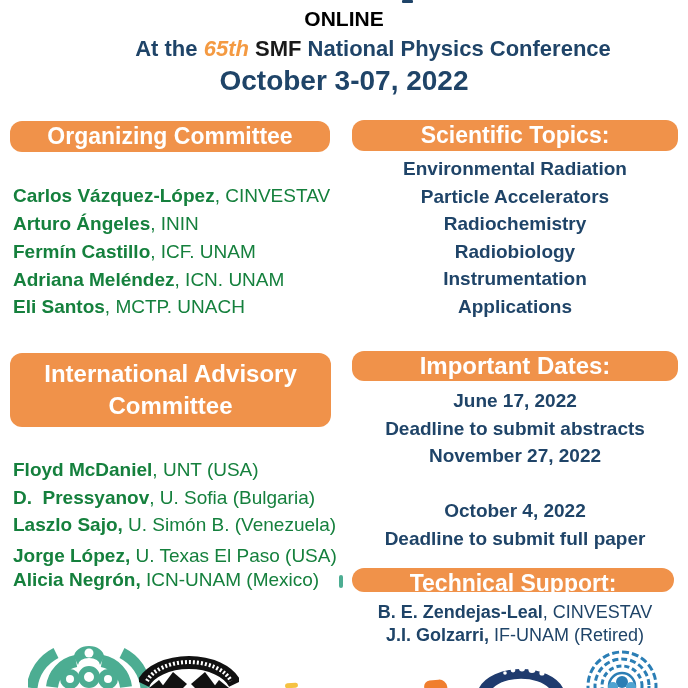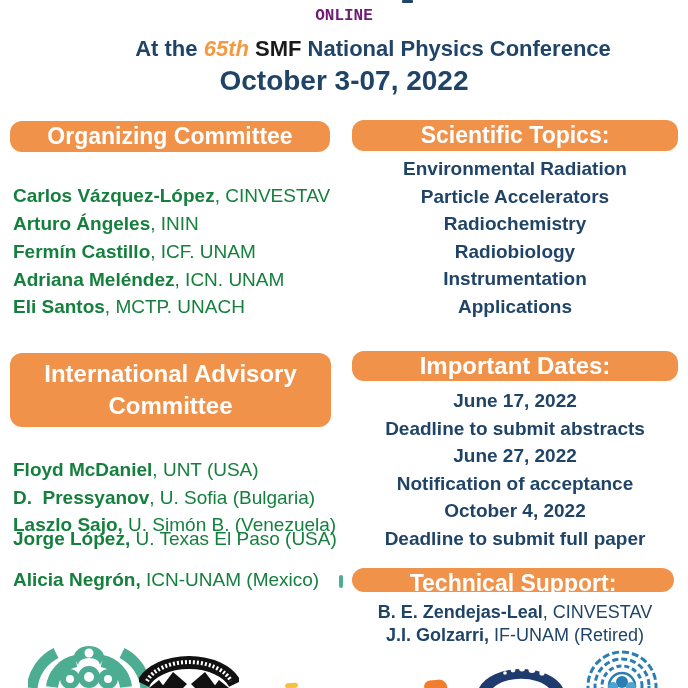--- a/index.html
+++ b/index.html
@@ -1,21 +1,21 @@
 <!DOCTYPE html>
 <html><head>
 <meta charset="utf-8">
 <style>
   html,body{margin:0;padding:0;}
   body{font-family:"Liberation Sans",sans-serif;background:#fff;}
   #poster{position:relative;width:688px;height:688px;background:#ffffff;overflow:hidden;}
   .center-line{position:absolute;left:0;width:688px;text-align:center;white-space:pre;}
   .seg{white-space:pre;}
 
-  .h-online{top:7px;font-size:16px;font-weight:bold;color:#701a75;font-family:Liberation Mono, monospace;}
+  .h-online{top:7px;font-size:21px;font-weight:bold;color:#000000;}
   .h-line2{top:36px;font-size:22px;font-weight:bold;color:#1F4468;padding-left:29px;}
   .h-65th{color:#F49A42;font-style:italic;}
   .h-smf{color:#1A1A1A;}
   .h-date{top:65px;font-size:28px;font-weight:bold;color:#1F4468;}
 
   .pill{position:absolute;background:#F0924A;border-radius:12px;color:#ffffff;
         font-weight:bold;text-align:center;}
   .pill-org{left:10px;top:121px;width:320px;height:31px;font-size:23px;line-height:31px;}
   .pill-sci{left:352px;top:120px;width:326px;height:31px;font-size:23px;line-height:31px;}
   .pill-iac{left:10px;top:353px;width:321px;height:74px;font-size:24px;line-height:32px;padding-top:5px;box-sizing:border-box;}
@@ -65,28 +65,27 @@
   <div class="rline" style="top:268px">Instrumentation</div>
   <div class="rline" style="top:296px">Applications</div>
 
   <div class="pill pill-iac">
     <div>International Advisory</div>
     <div>Committee</div>
   </div>
   <div class="member" style="top:459px"><span class="b">Floyd McDaniel</span><span class="r">, UNT (USA)</span></div>
   <div class="member" style="top:487px"><span class="b">D.  Pressyanov</span><span class="r">, U. Sofia (Bulgaria)</span></div>
   <div class="member" style="top:514px"><span class="b">Laszlo Sajo,</span><span class="r"> U. Simón B. (Venezuela)</span></div>
-  <div class="member" style="top:528px"><span class="b">Jorge López,</span><span class="r"> U. Texas El Paso (USA)</span></div>
+  <div class="member" style="top:545px"><span class="b">Jorge López,</span><span class="r"> U. Texas El Paso (USA)</span></div>
   <div class="member" style="top:569px"><span class="b">Alicia Negrón,</span><span class="r"> ICN-UNAM (Mexico)</span></div>
 
   <div class="pill pill-dates">Important Dates:</div>
   <div class="rline" style="top:390px">June 17, 2022</div>
   <div class="rline u" style="top:418px">Deadline to submit abstracts</div>
-  <div class="rline" style="top:445px">June 27, 2022</div>
-  <div class="rline u" style="top:473px">Notification of acceptance</div>
+  <div class="rline" style="top:445px">November 27, 2022</div>
   <div class="rline" style="top:500px">October 4, 2022</div>
   <div class="rline u" style="top:528px">Deadline to submit full paper</div>
 
   <div class="pill pill-tech">Technical Support:</div>
   <div class="tech-line" style="top:602px"><span class="b">B. E. Zendejas-Leal</span><span class="r">, CINVESTAV</span></div>
   <div class="tech-line" style="top:625px"><span class="b">J.I. Golzarri,</span><span class="r"> IF-UNAM (Retired)</span></div>
 
   <div class="sliver-teal"></div>
 
   <svg class="logo" style="left:28px;top:641px" width="122" height="47" viewBox="0 0 122 47">

